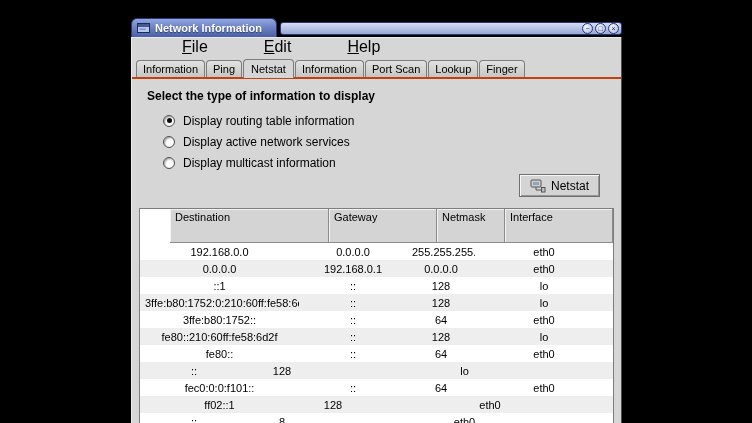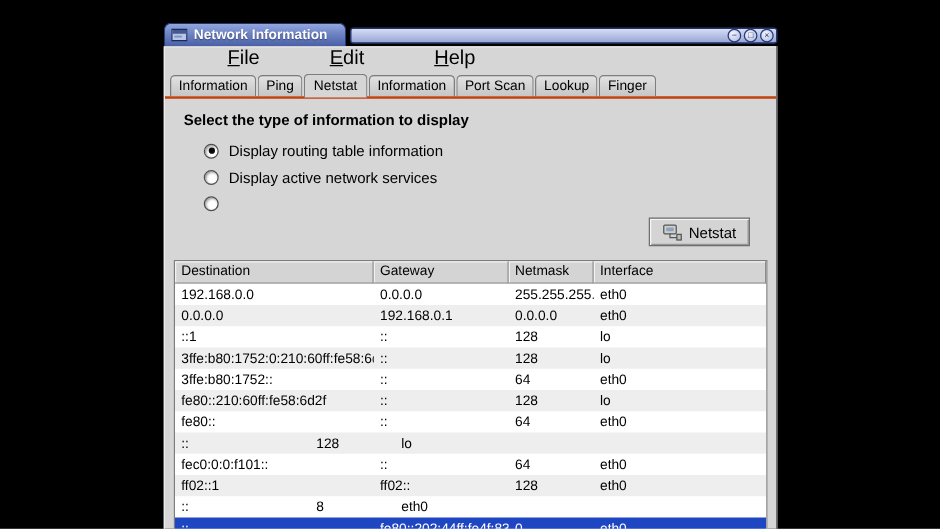--- a/index.html
+++ b/index.html
@@ -58,34 +58,34 @@
 
   .button-row { display:flex; justify-content:flex-end; margin:1px 14px 0 0; height:23px; }
   .gtk-button { display:flex; align-items:center; gap:5px; height:23px; padding:0 10px;
                 background:#d4d4d4; border:1px solid #6f6f6f; font-size:12px;
                 box-shadow:inset 1px 1px 0 #f6f6f6, inset -1px -1px 0 #969696; }
   .btn-icon { width:16px; height:15px; display:inline-flex; }
 
   
   .table { margin-top:11px; height:224px; flex:none; border:1px solid #7d7d7d;
            background:#fff; display:flex; flex-direction:column; overflow:hidden; }
-  .thead { display:flex; height:18px; flex:none; }
+  .thead { display:flex; height:34px; flex:none;padding-left:30px; }
   .th { background:#d4d4d4; border-right:1px solid #8b8b8b; border-bottom:1px solid #8b8b8b;
         box-shadow:inset 1px 1px 0 #f2f2f2; font-size:11px; padding:2px 5px;
         white-space:nowrap; overflow:hidden; }
   .th.center { }
   .c0 { width:159px; flex:none; }
   .c1 { width:108px; flex:none; }
   .c2 { width:68px;  flex:none; }
   .c3 { flex:1; min-width:0; }
   .tbody { flex:1; background:#fff; overflow:hidden; }
   .tr { display:flex; height:17px; align-items:center; font-size:11px; }
   .tr.alt { background:#eeeeee; }
   .tr.selected { color:#fff; }
-  .td { padding:0 5px; white-space:nowrap; overflow:hidden; }
+  .td { padding:0 5px; white-space:nowrap; overflow:hidden;text-align:center; }
 </style>
 </head>
 <body>
 
 <div class="window">
 
   <div class="titlebar">
     <div class="title-tab">
       <span class="title-icon">
         <svg width="13" height="12" viewBox="0 0 13 12">
@@ -133,20 +133,21 @@
               <span class="radio-dot"></span>
             </span>
             <span class="radio-label">Display routing table information</span>
           </div>
           <div class="radio-row">
             <span class="radio-circle"></span>
             <span class="radio-label">Display active network services</span>
           </div>
           <div class="radio-row">
             <span class="radio-circle"></span>
+            <span class="radio-label">Display multicast information</span>
           </div>
         </div>
 
       <div class="button-row">
         <div class="gtk-button">
           <span class="btn-icon">
             <svg width="16" height="15" viewBox="0 0 16 15">
               <rect x="1" y="2" width="10" height="7" rx="1" fill="#cfcfcf" stroke="#555"></rect>
               <rect x="3" y="4" width="6" height="3" fill="#8fa3c0"></rect>
               <path d="M6 9 L6 12 L12 12" stroke="#555" fill="none"></path>
@@ -213,21 +214,20 @@
               <div class="td c3">lo</div>
             </div>
             <div class="tr">
               <div class="td c0">fec0:0:0:f101::</div>
               <div class="td c1">::</div>
               <div class="td c2">64</div>
               <div class="td c3">eth0</div>
             </div>
             <div class="tr alt">
               <div class="td c0">ff02::1</div>
-              <div class="td c1">ff02::</div>
               <div class="td c2">128</div>
               <div class="td c3">eth0</div>
             </div>
             <div class="tr">
               <div class="td c1">::</div>
               <div class="td c2">8</div>
               <div class="td c3">eth0</div>
             </div>
             <div class="tr alt selected" style="background: rgb(30, 70, 194);">
               <div class="td c0">::</div>

